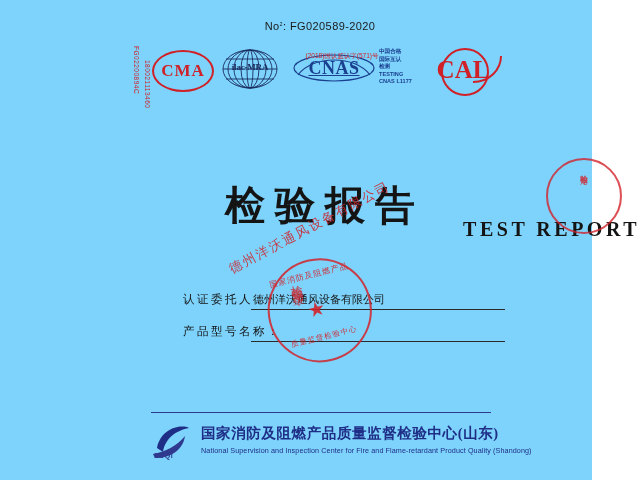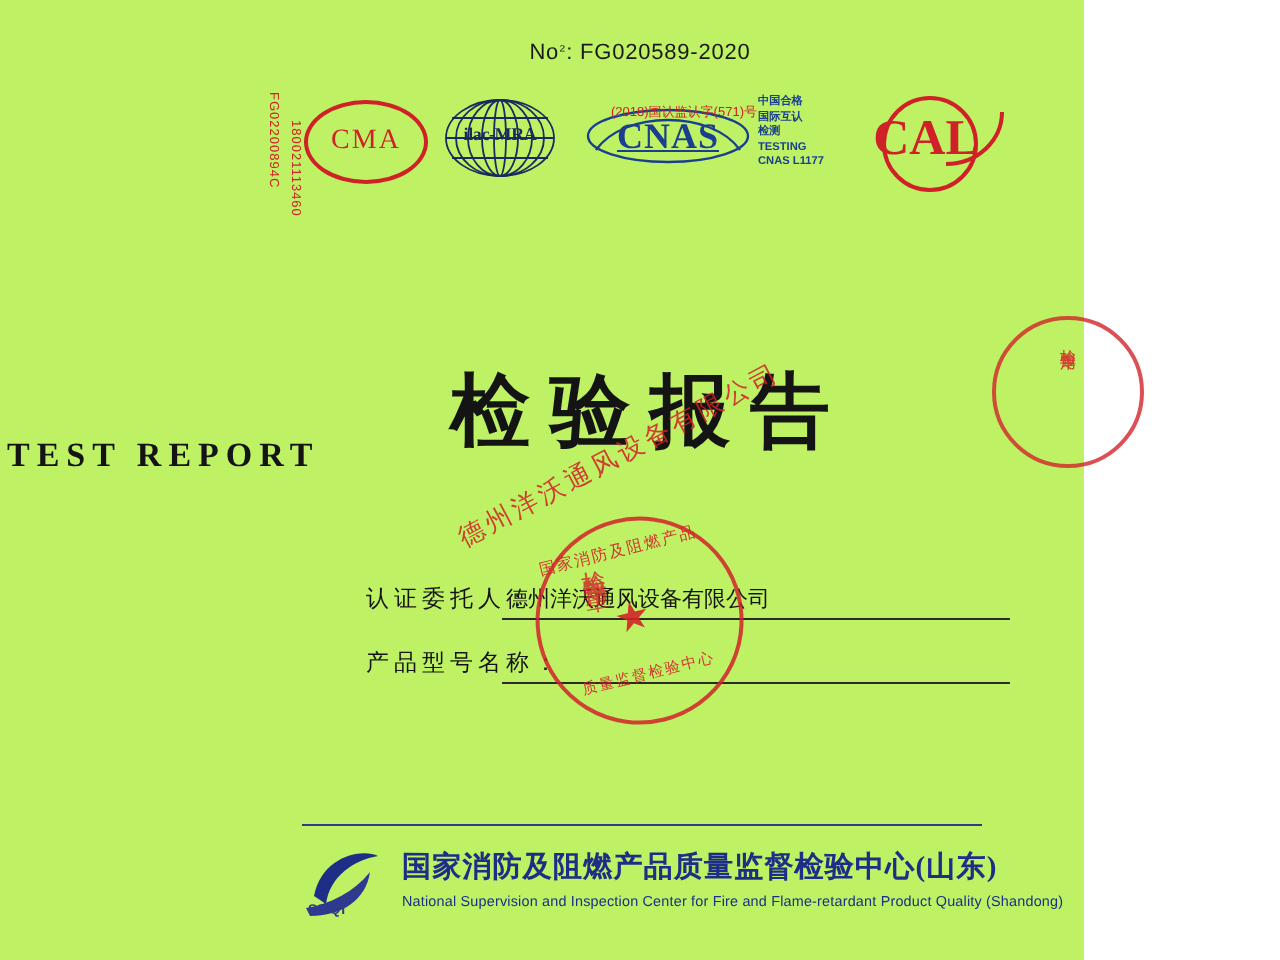--- a/index.html
+++ b/index.html
@@ -8,23 +8,23 @@
   }
   body {
     width: 640px;
     height: 480px;
     background: #ffffff;
     font-family: "Liberation Sans", sans-serif;
     overflow: hidden;
   }
   .page {
     position: relative;
-    width: 542px;
+    width: 592px;
     height: 480px;
-    background: #bef264;
+    background: #7dd3fc;
   }
 
   
   .report-no {
     position: absolute;
     top: 18px;
     left: 0;
     width: 640px;
     text-align: center;
     font-size: 11px;
@@ -71,22 +71,22 @@
   
   .cma {
     position: absolute;
     left: 19px;
     top: 6px;
     width: 58px;
     height: 38px;
     border: 2.2px solid #cf2127;
     border-radius: 50%;
     color: #cf2127;
-    font-weight: normal;
-    font-size: 14px;
+    font-weight: bold;
+    font-size: 17px;
     letter-spacing: 1px;
     display: flex;
     align-items: center;
     justify-content: center;
     font-family: "Liberation Serif", serif;
   }
 
   
   .ilac {
     position: absolute;
@@ -221,22 +221,22 @@
     color: #141414;
     font-family: "Liberation Serif", serif;
     text-indent: 10px;
     margin-top: 15px;
   }
   .title-en {
     position: absolute;
     top: 218px;
     left: 0;
     width: 640px;
-    text-align: left;
-    font-size: 17px;
+    text-align: right;
+    font-size: 20px;
     font-weight: bold;
     letter-spacing: 3.5px;
     color: #141414;
     font-family: "Liberation Serif", serif;
     text-indent: 3.5px;
   }
 
   
   .fields {
     position: absolute;

